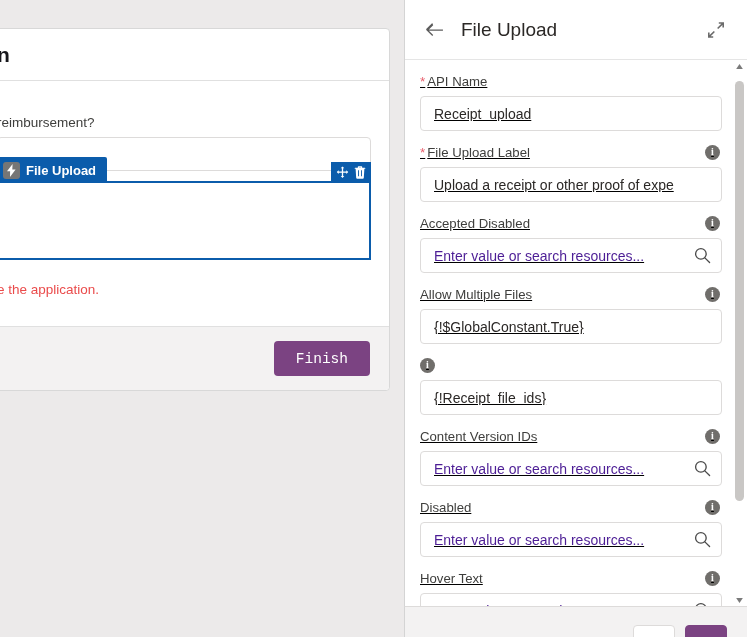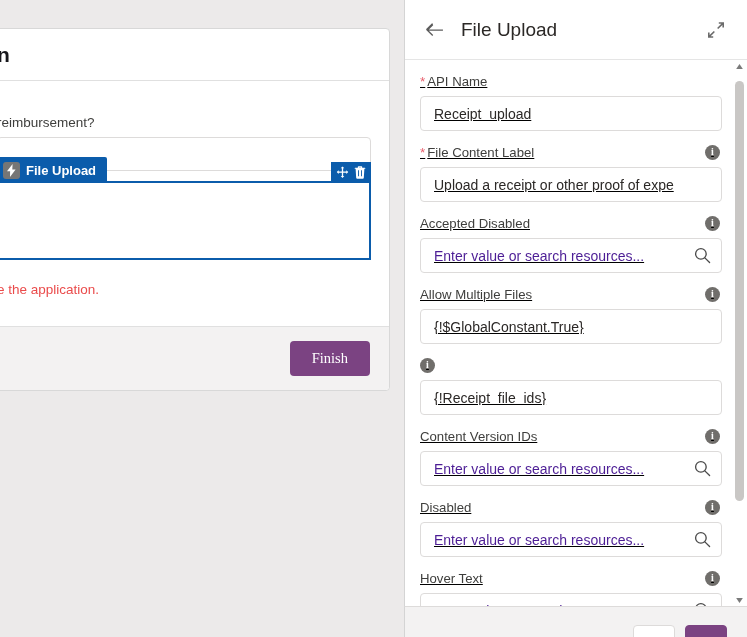--- a/index.html
+++ b/index.html
@@ -153,21 +153,21 @@
   }
 
   .finish-btn {
     background: #7b4382;
     color: #ffffff;
     border: none;
     border-radius: 4px;
     height: 35px;
     padding: 0 22px;
     font-size: 14.5px;
-    font-family: Liberation Serif, serif;
+    font-family: Liberation Mono, monospace;
     cursor: pointer;
   }
 
   
   .right-pane {
     position: absolute;
     left: 404px; top: 0;
     width: 343px;
     height: 637px;
     background: #ffffff;
@@ -431,21 +431,21 @@
         <div class="field-label-row">
           <span class="field-label"><span class="req-star">*</span><span>API Name</span></span>
         </div>
         <div class="input-wrap">
           <span class="input-val">Receipt_upload</span>
         </div>
       </div>
 
       <div class="field">
         <div class="field-label-row">
-          <span class="field-label"><span class="req-star">*</span><span>File Content Label</span></span>
+          <span class="field-label"><span class="req-star">*</span><span>File Upload Label</span></span>
           <span class="info-icon">i</span>
         </div>
         <div class="input-wrap">
           <span class="input-val">Upload a receipt or other proof of expe</span>
         </div>
       </div>
 
       <div class="field">
         <div class="field-label-row">
           <span class="field-label">Accepted Disabled</span>

